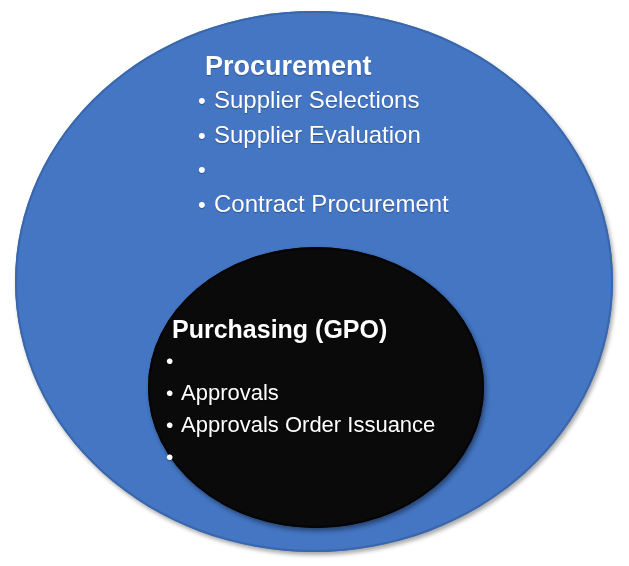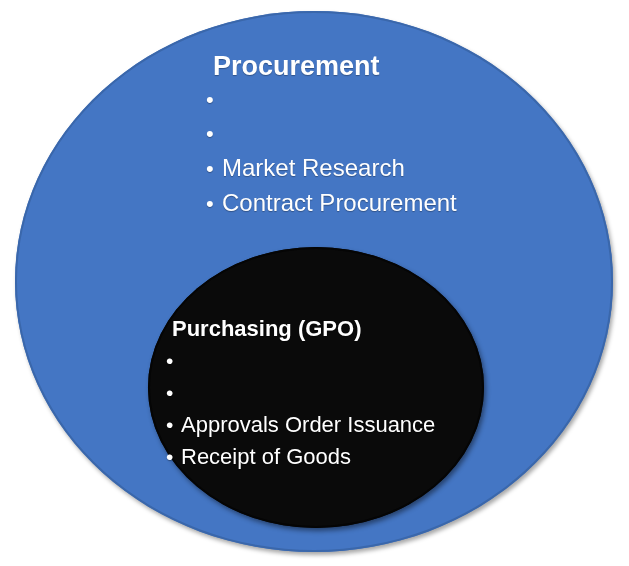--- a/index.html
+++ b/index.html
@@ -74,21 +74,21 @@
     align-items: baseline;
   }
 
   .bullet-mark {
     display: inline-block;
     flex: 0 0 auto;
   }
 
   
   #procurement-block {
-    left: 206px;
+    left: 198px;
     top: 50px;
   }
   #procurement-block .block-title {
     font-size: 27px;
     line-height: 33px;
     margin-left: 7px;
   }
   #procurement-block .bullet-item {
     font-size: 24px;
     line-height: 34px;
@@ -97,21 +97,21 @@
     width: 16px;
     font-size: 22px;
   }
 
   
   #purchasing-block {
     left: 166px;
     top: 313px;
   }
   #purchasing-block .block-title {
-    font-size: 22px;
+    font-size: 25px;
     line-height: 32px;
     margin-left: 6px;
   }
   #purchasing-block .bullet-item {
     font-size: 22px;
     line-height: 32px;
   }
   #purchasing-block .bullet-mark {
     width: 15px;
     font-size: 21px;
@@ -124,48 +124,49 @@
 
   <div class="outer-circle" style="background: rgb(68, 118, 196);"></div>
 
   <div class="inner-circle" style="background: rgb(10, 10, 10);"></div>
 
   <div class="text-block" id="procurement-block" style="color: rgb(255, 255, 255);">
     <div class="block-title">Procurement</div>
     <ul class="bullet-list">
       <li class="bullet-item">
         <span class="bullet-mark">•</span>
+        <span>Supplier Selections</span>
       </li>
       <li class="bullet-item">
         <span class="bullet-mark">•</span>
+        <span>Supplier Evaluation</span>
       </li>
       <li class="bullet-item">
         <span class="bullet-mark">•</span>
-        <span>Market Research</span>
       </li>
       <li class="bullet-item">
         <span class="bullet-mark">•</span>
         <span>Contract Procurement</span>
       </li>
     </ul>
   </div>
 
   <div class="text-block" id="purchasing-block" style="color: rgb(255, 255, 255);">
     <div class="block-title">Purchasing (GPO)</div>
     <ul class="bullet-list">
       <li class="bullet-item">
         <span class="bullet-mark">•</span>
       </li>
       <li class="bullet-item">
         <span class="bullet-mark">•</span>
+        <span>Approvals</span>
       </li>
       <li class="bullet-item">
         <span class="bullet-mark">•</span>
         <span>Approvals Order Issuance</span>
       </li>
       <li class="bullet-item">
         <span class="bullet-mark">•</span>
-        <span>Receipt of Goods</span>
       </li>
     </ul>
   </div>
 
 </div>
 
 </body></html>

